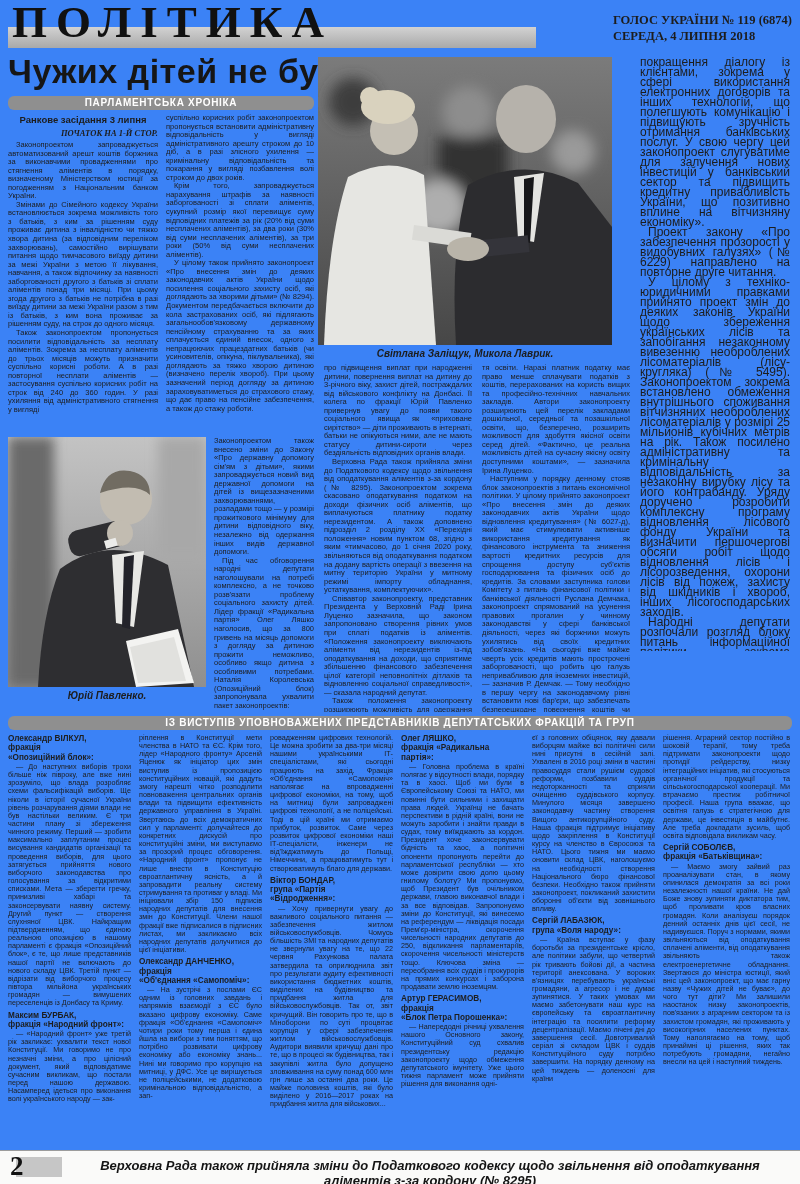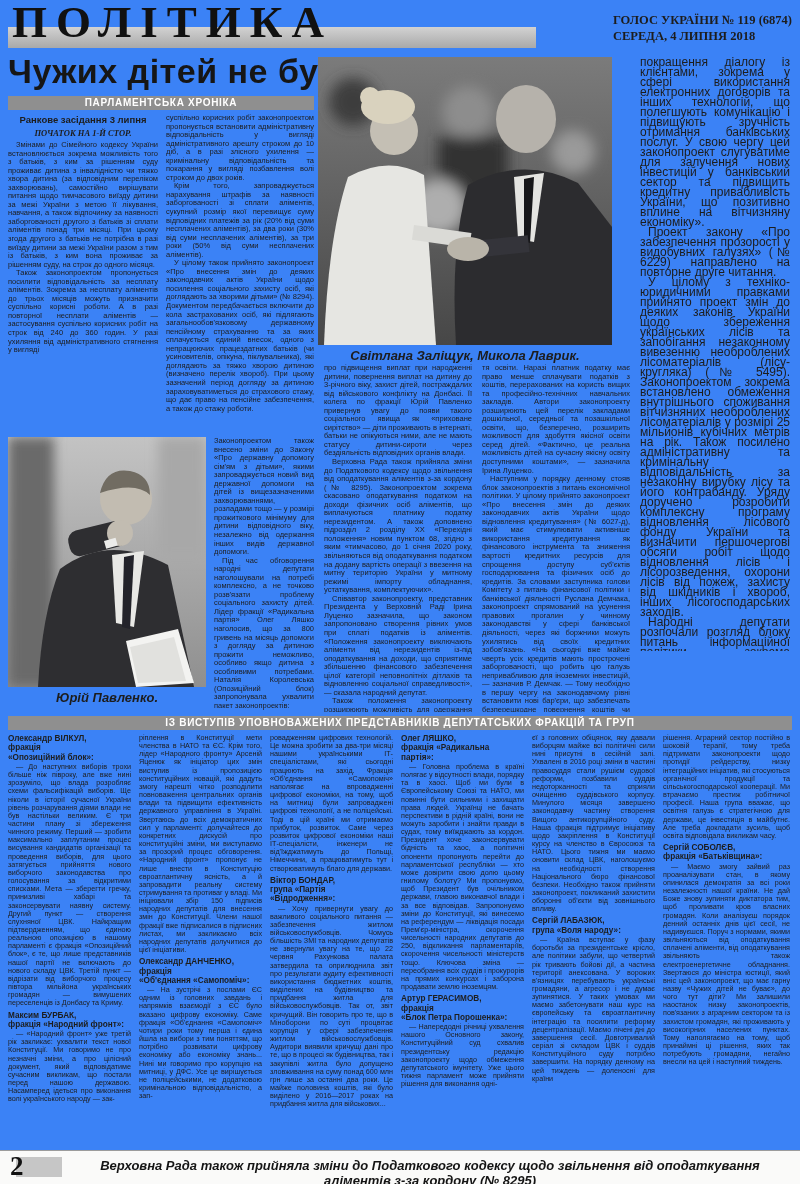--- a/index.html
+++ b/index.html
@@ -10,40 +10,40 @@
             background:linear-gradient(#d2d2d2,#a9a9a9);}
   .mast-title{position:absolute;left:12px;top:-4px;margin:0;z-index:2;
               font-family:"Liberation Serif",serif;font-weight:bold;font-size:45px;
               letter-spacing:9px;line-height:52px;color:#111;}
   .issue{position:absolute;right:8px;top:12px;z-index:2;
          font-family:"Liberation Serif",serif;font-weight:bold;font-size:12.5px;line-height:16px;}
   
   .headline{position:absolute;left:8px;top:52px;margin:0;font-weight:bold;font-size:34px;
             letter-spacing:.5px;color:#161616;}
   .kicker{position:absolute;background:#8f8f8f;color:#fff;font-weight:bold;font-size:10px;
-          line-height:14px;text-align:center;letter-spacing:.7px;}
+          line-height:14px;text-align:center;letter-spacing:.7px;border-radius:6px;}
   .k1{left:8px;top:96px;width:306px;height:14px;}
   .k2{left:8px;top:716px;width:784px;height:14px;}
   
   .col{position:absolute;overflow:hidden;text-align:justify;}
   .art{font-size:7.5px;line-height:8.55px;}
   .art.tight{font-size:12px;line-height:10px;}
   .art p,.sp p{margin:0;text-indent:8px;}
   .art p:first-child,.sp p:first-child{text-indent:0;}
   .art .blk-h{font-weight:bold;font-size:9.5px;line-height:12px;text-align:center;margin:0 0 2px;}
   .blk-lead{font-family:"Liberation Serif",serif;font-style:italic;font-weight:bold;
-            font-size:8.5px;line-height:11px;margin:0 0 2px;text-align:center;}
+            font-size:8.5px;line-height:11px;margin:0 0 2px;text-align:right;}
   .sp{font-size:7.2px;line-height:8.15px;}
   .sp .blk-h{font-weight:bold;font-size:8.2px;line-height:9.3px;text-align:left;
              white-space:pre-line;margin:3px 0 1px;text-indent:0;}
   .sp .blk-h:first-child{margin-top:0;}
   
   .ph{position:absolute;margin:0;padding:0;background:#6f6f6f;overflow:hidden;}
   .ph svg{display:block;}
-  .cap{position:absolute;font-weight:bold;font-style:italic;font-size:13px;text-align:center;}
+  .cap{position:absolute;font-weight:bold;font-style:italic;font-size:10px;text-align:center;}
   
   .sig{position:absolute;left:640px;top:652px;width:150px;height:60px;overflow:hidden;
        font-family:"Liberation Serif",serif;font-weight:bold;font-size:9px;line-height:11px;
        text-align:right;}
   .sig .more{font-size:8px;text-align:center;margin-top:4px;}
   
   .footer{position:absolute;left:0;top:1150px;width:800px;height:33px;background:#fafaf9;
           border-top:1px solid #9c9c9c;border-bottom:1px solid #c2c2c2;}
   .pg-shadow{position:absolute;left:16px;top:6px;width:46px;height:20px;background:#c6c6c6;}
   .pg-num{position:absolute;left:10px;top:1px;font-family:"Liberation Serif",serif;
@@ -133,20 +133,21 @@
 
       <polygon points="118,204 170,192 186,246 128,250" fill="#f3f3f1"></polygon>
       <polygon points="122,210 166,200 178,244 130,246" fill="#e1e1de"></polygon>
     </svg>
   </figure>
   <div class="cap" style="left:8px;top:690px;width:198px">Юрій Павленко.</div>
 
   <div class="col art" style="left:8px;top:114px;width:150px;height:321px">
       <div class="blk-h">Ранкове засідання 3 липня</div>
       <div class="blk-lead">ПОЧАТОК НА 1-Й СТОР.</div>
+      <p>Законопроектом запроваджується автоматизований арешт коштів боржника за виконавчими провадженнями про стягнення аліментів в порядку, визначеному Міністерством юстиції за погодженням з Національним банком України.</p>
       <p>Змінами до Сімейного кодексу України встановлюється зокрема можливість того з батьків, з ким за рішенням суду проживає дитина з інвалідністю чи тяжко хвора дитина (за відповідним переліком захворювань), самостійно вирішувати питання щодо тимчасового виїзду дитини за межі України з метою її лікування, навчання, а також відпочинку за наявності заборгованості другого з батьків зі сплати аліментів понад три місяці. При цьому згода другого з батьків не потрібна в разі виїзду дитини за межі України разом з тим із батьків, з ким вона проживає за рішенням суду, на строк до одного місяця.</p>
       <p>Також законопроектом пропонується посилити відповідальність за несплату аліментів. Зокрема за несплату аліментів до трьох місяців можуть призначити суспільно корисні роботи. А в разі повторної несплати аліментів — застосування суспільно корисних робіт на строк від 240 до 360 годин. У разі ухиляння від адміністративного стягнення у вигляді</p>
     </div>
   <div class="col art" style="left:166px;top:114px;width:148px;height:321px">
       <p>суспільно корисних робіт законопроектом пропонується встановити адміністративну відповідальність у вигляді адміністративного арешту строком до 10 діб, а в разі злісного ухилення — кримінальну відповідальність та покарання у вигляді позбавлення волі строком до двох років.</p>
       <p>Крім того, запроваджується нарахування штрафів за наявності заборгованості зі сплати аліментів, сукупний розмір якої перевищує суму відповідних платежів за рік (20% від суми несплачених аліментів), за два роки (30% від суми несплачених аліментів), за три роки (50% від суми несплачених аліментів).</p>
       <p>У цілому також прийнято законопроект «Про внесення змін до деяких законодавчих актів України щодо посилення соціального захисту осіб, які доглядають за хворими дітьми» (№ 8294). Документом передбачається включити до кола застрахованих осіб, які підлягають загальнообов'язковому державному пенсійному страхуванню та за яких сплачується єдиний внесок, одного з непрацюючих працездатних батьків (чи усиновителів, опікуна, піклувальника), які доглядають за тяжко хворою дитиною (визначено перелік хвороб). При цьому зазначений період догляду за дитиною зараховуватиметься до страхового стажу, що дає право на пенсійне забезпечення, а також до стажу роботи.</p>
     </div>
   <div class="col art" style="left:214px;top:437px;width:100px;height:276px">
       <p>Законопроектом також внесено зміни до Закону «Про державну допомогу сім'ям з дітьми», якими запроваджується новий вид державної допомоги на дітей із вищезазначеними захворюваннями, розладами тощо — у розмірі прожиткового мінімуму для дитини відповідного віку, незалежно від одержання інших видів державної допомоги.</p>

